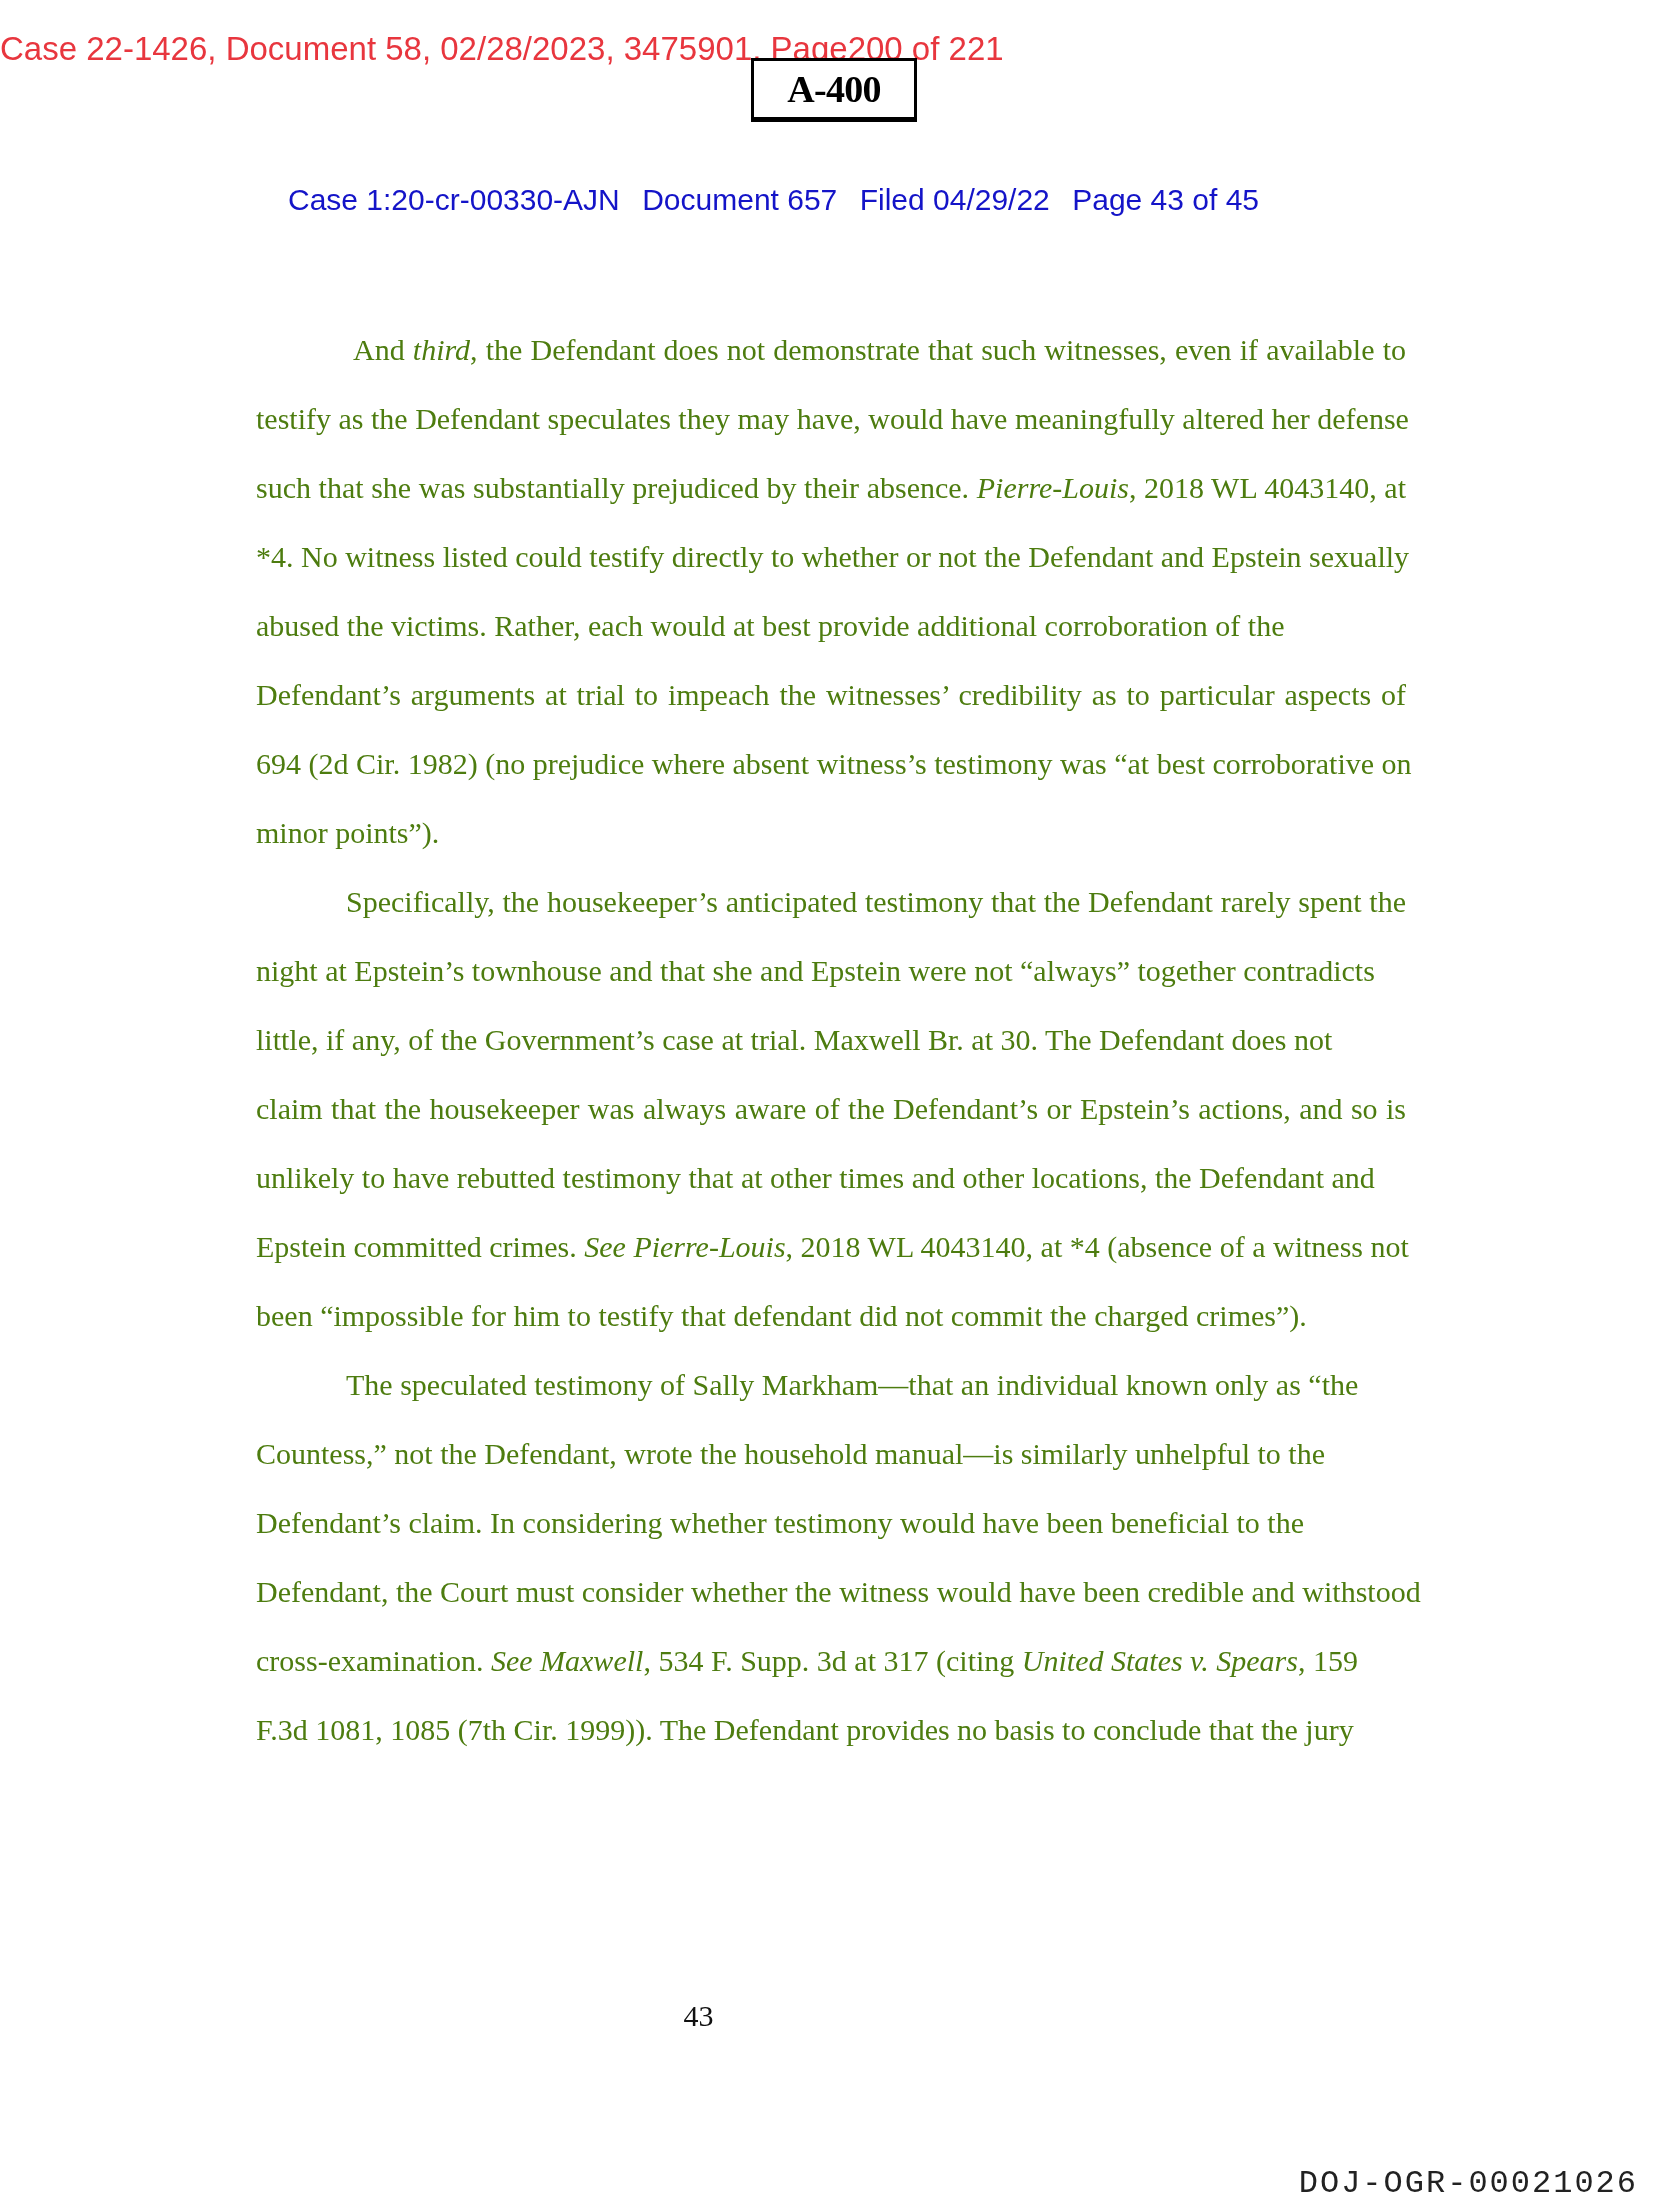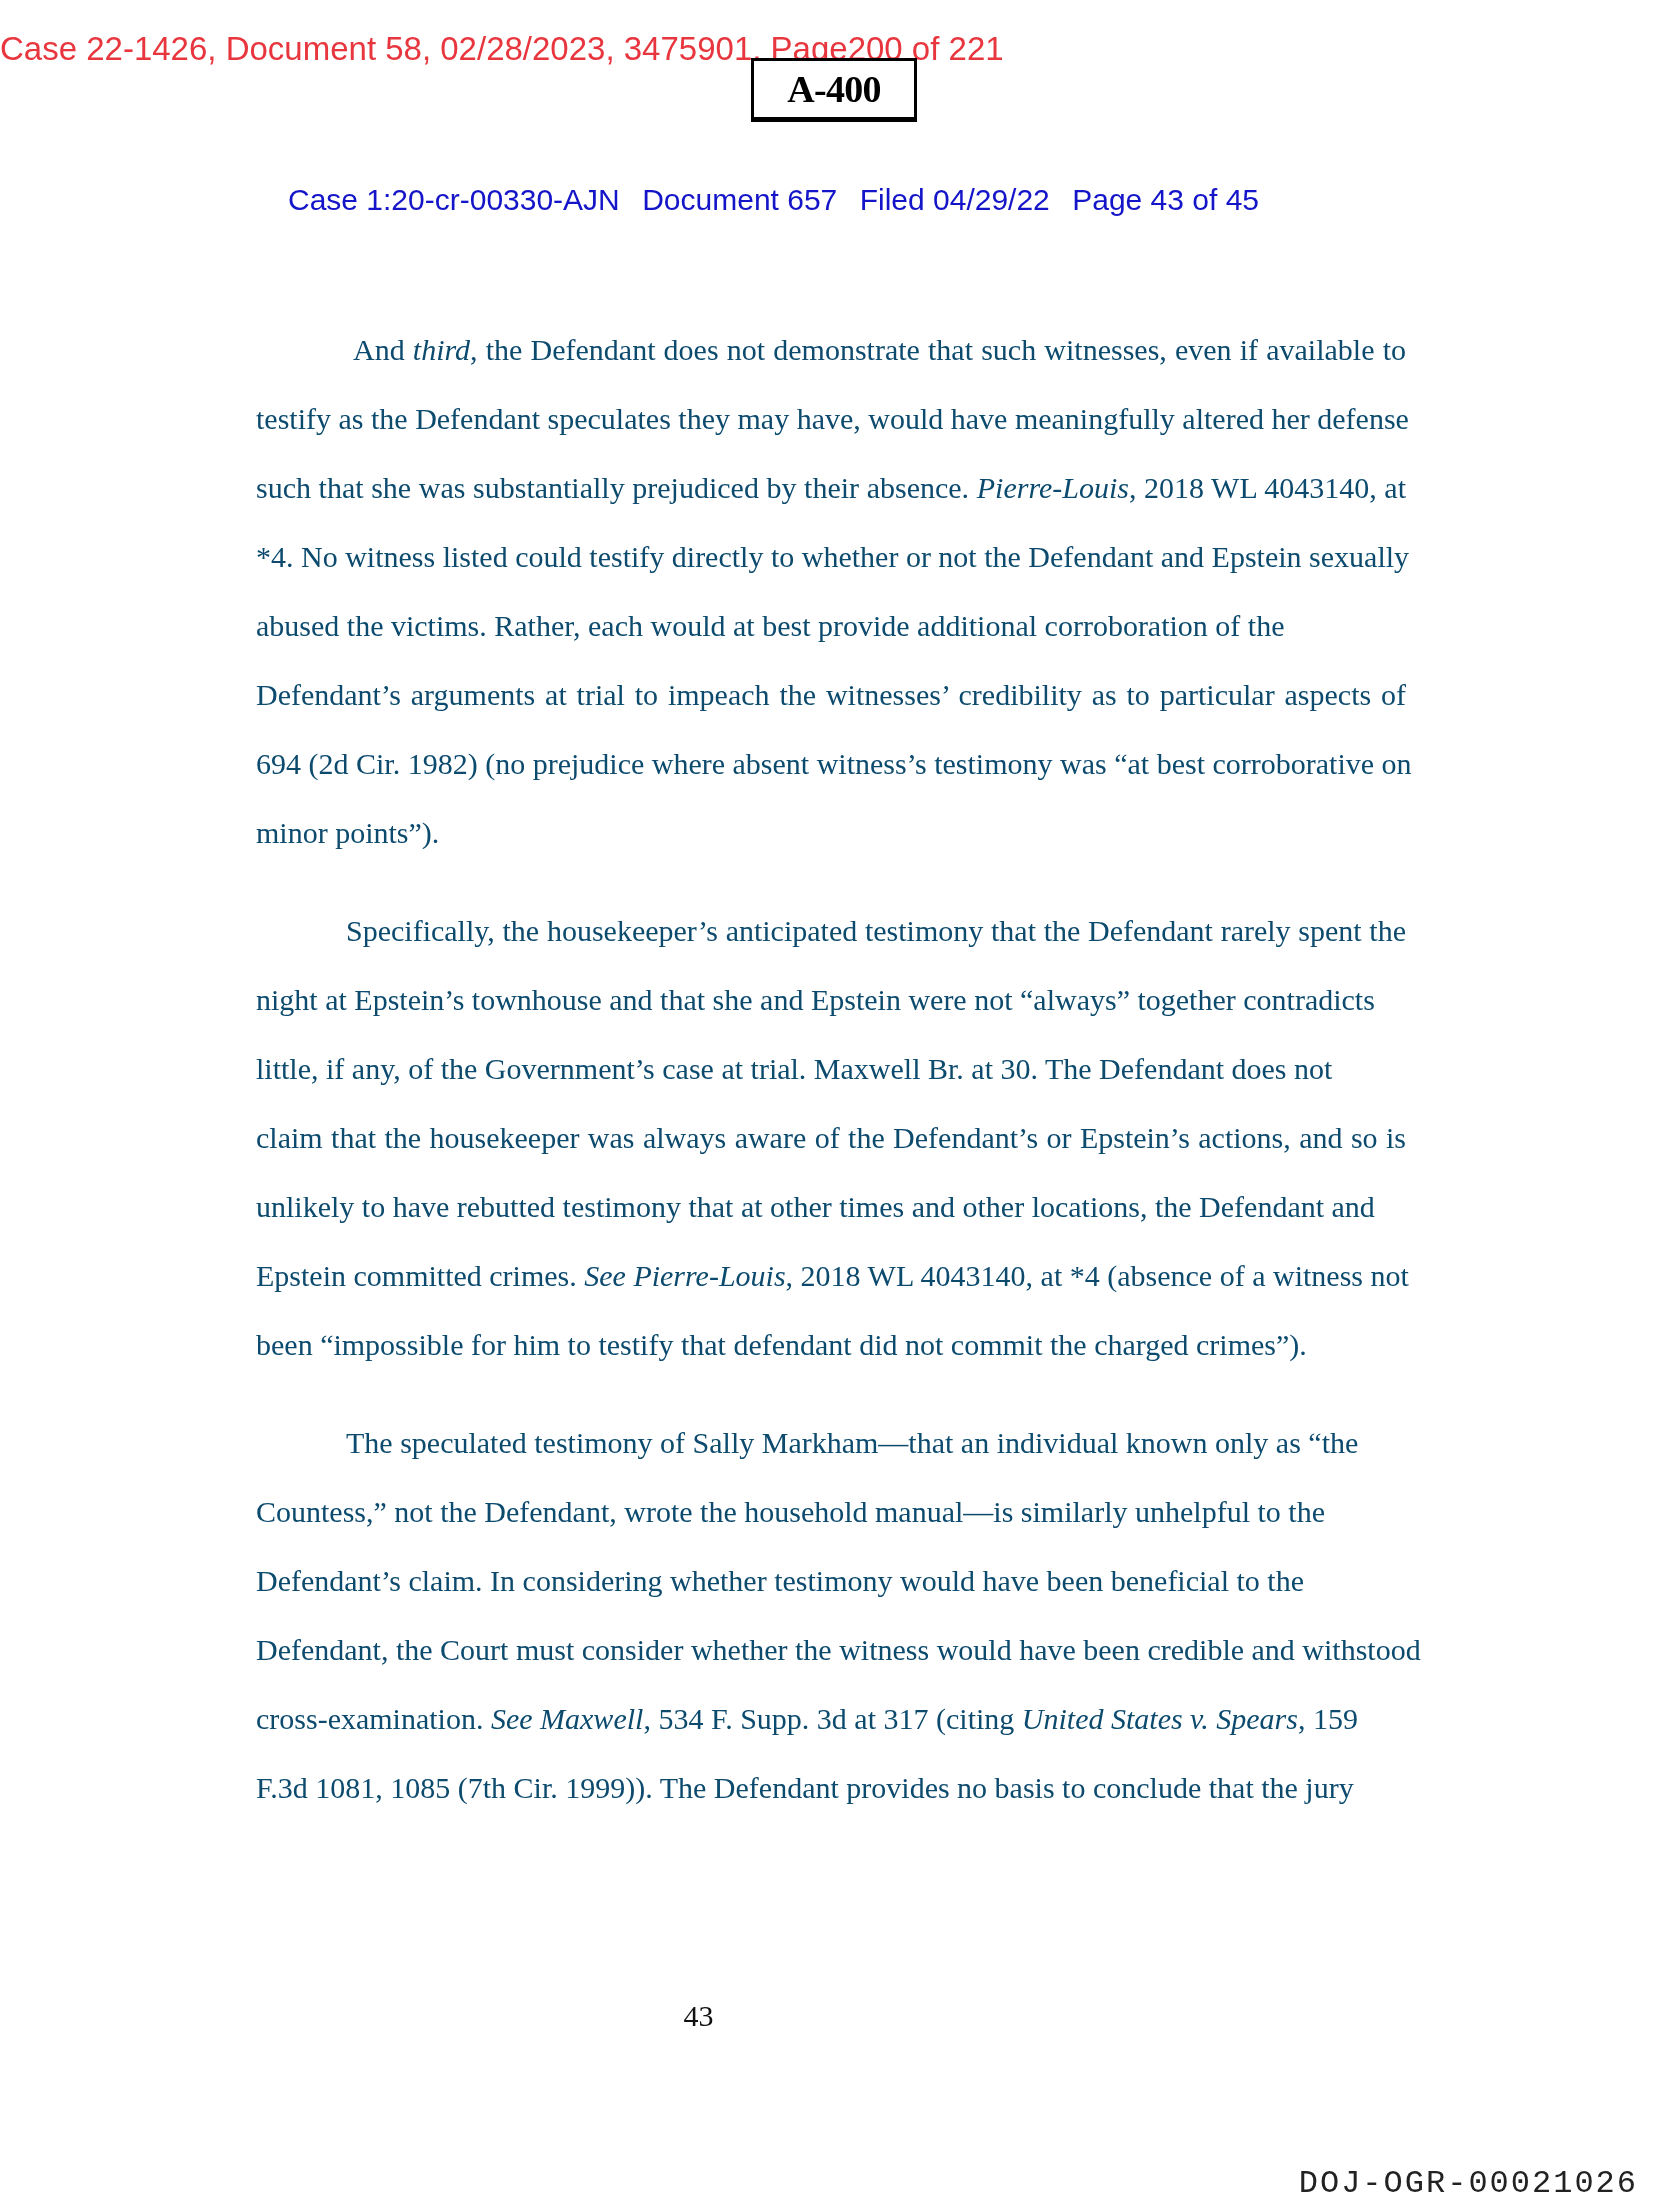--- a/index.html
+++ b/index.html
@@ -22,29 +22,29 @@
   }
   .stamp-blue {
     position: absolute; left: 0; width: 1547px; top: 181px; text-align: center;
     font-family: "Liberation Sans", sans-serif; font-size: 30px; line-height: 37px;
     color: #1414c8; white-space: pre;
   }
   .stamp-blue span { margin: 0 11.2px; }
 
   .body-text {
     position: absolute; left: 256px; top: 330px; width: 1150px;
-    font-family: "Liberation Serif", serif; font-size: 30px; color: #0c4a6e;
+    font-family: "Liberation Serif", serif; font-size: 30px; color: #4d7c0f;
   }
   .line {
     height: 69px; line-height: 39px; white-space: nowrap;
     text-align: justify; text-align-last: justify;
   }
   .line.last { text-align-last: left; }
   .line.indent { padding-left: 97px; }
-  .line.indent-2 { padding-left: 90px; margin-top: 29px; }
+  .line.indent-2 { padding-left: 90px; }
   .line i { font-style: italic; }
 
   .page-number {
     position: absolute; left: 0; width: 1397px; top: 1999px; text-align: center;
     font-family: "Liberation Serif", serif; font-size: 30px; color: #111;
   }
   .bates {
     position: absolute; right: 37px; top: 2165px;
     font-family: "Liberation Mono", monospace; font-size: 32px; color: #222;
     letter-spacing: 2px;

